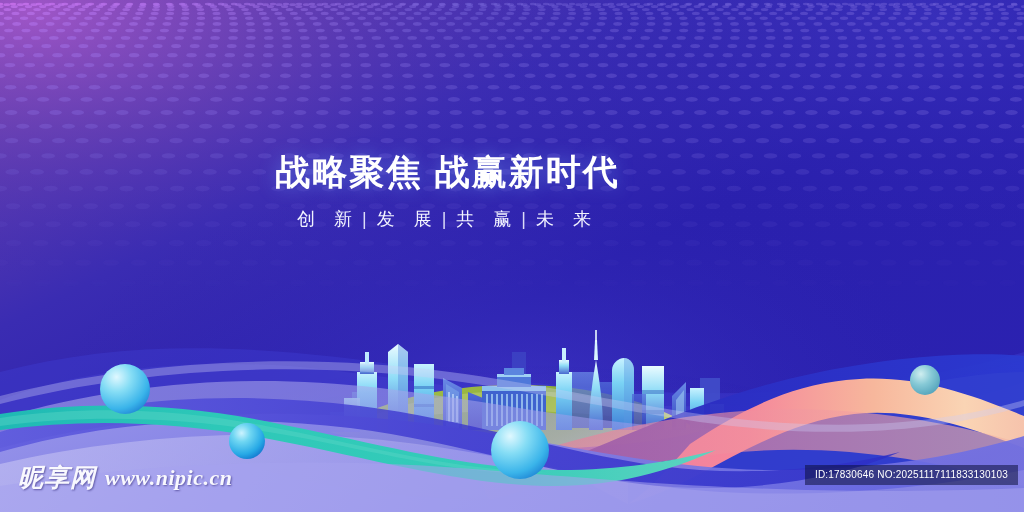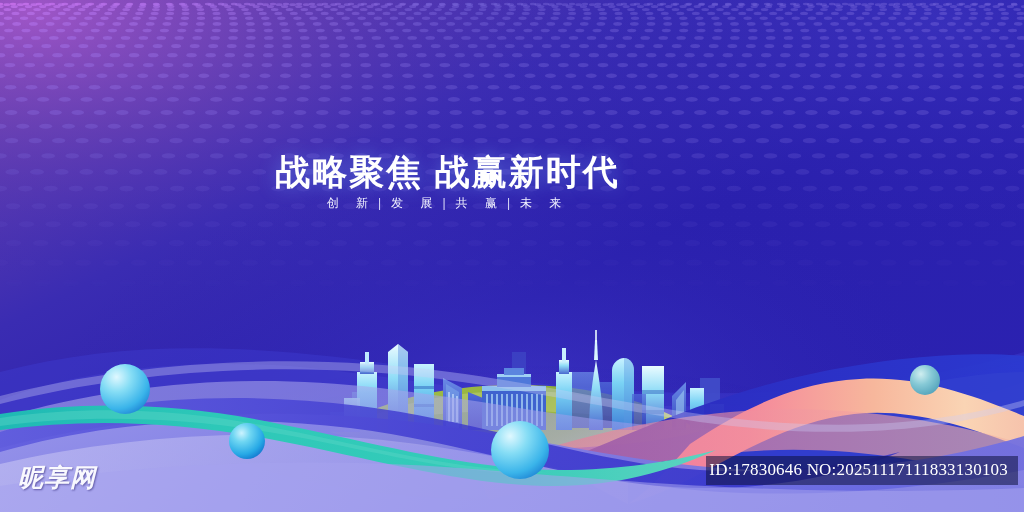--- a/index.html
+++ b/index.html
@@ -27,22 +27,22 @@
   #main-title {
     font-family:"Liberation Sans", sans-serif;
     font-size:35px;
     font-weight:bold;
     letter-spacing:2px;
     color:#ffffff;
     line-height:1.25;
     text-shadow:0 0 18px rgba(120,170,255,.45);
   }
   #sub-title {
-    margin-top:1px;
-    font-size:12px;
+    margin-top:13px;
+    font-size:18px;
     letter-spacing:7px;
     color:#f2f3ff;
     font-weight:normal;
     white-space:nowrap;
   }
   #sub-title .sep { color:#dcdcf8; padding:0 3px; font-weight:300; }
 
   
   #watermark {
     position:absolute;
@@ -73,24 +73,24 @@
     text-shadow:1px 1px 2px rgba(40,30,110,.6);
   }
 
   
   #id-badge {
     position:absolute;
     right:6px; bottom:27px;
     z-index:60;
     background:rgba(13,17,60,.55);
     color:#ffffff;
-    font-family:Liberation Serif, serif;
-    font-size:17px;
+    font-family:Liberation Sans, sans-serif;
+    font-size:10px;
     letter-spacing:.2px;
-    padding:4px 10px 5px 3px;
+    padding:4px 10px 5px 10px;
     white-space:nowrap;
   }
 </style>
 </head>
 <body>
 
 <div id="poster">
 
   <svg class="layer" viewBox="0 0 1024 512" preserveAspectRatio="none">
     <defs>
@@ -1794,17 +1794,18 @@
 
   </svg>
 
   <div id="text-block">
     <div id="main-title">战略聚焦 战赢新时代</div>
     <div id="sub-title"><span>创 新</span><span class="sep">|</span><span>发 展</span><span class="sep">|</span><span>共 赢</span><span class="sep">|</span><span>未 来</span></div>
   </div>
 
   <div id="watermark">
     <span id="wm-cn">昵享网</span>
+    <span id="wm-url">www.nipic.cn</span>
   </div>
 
   <div id="id-badge">ID:17830646 NO:20251117111833130103</div>
 
 </div>
 
 </body></html>

